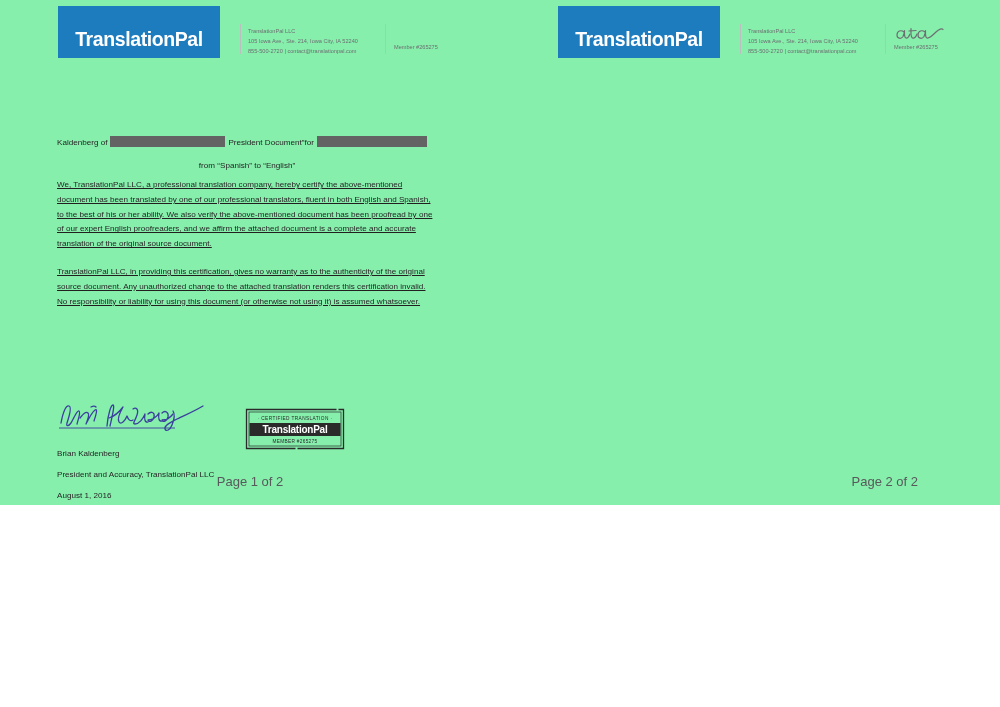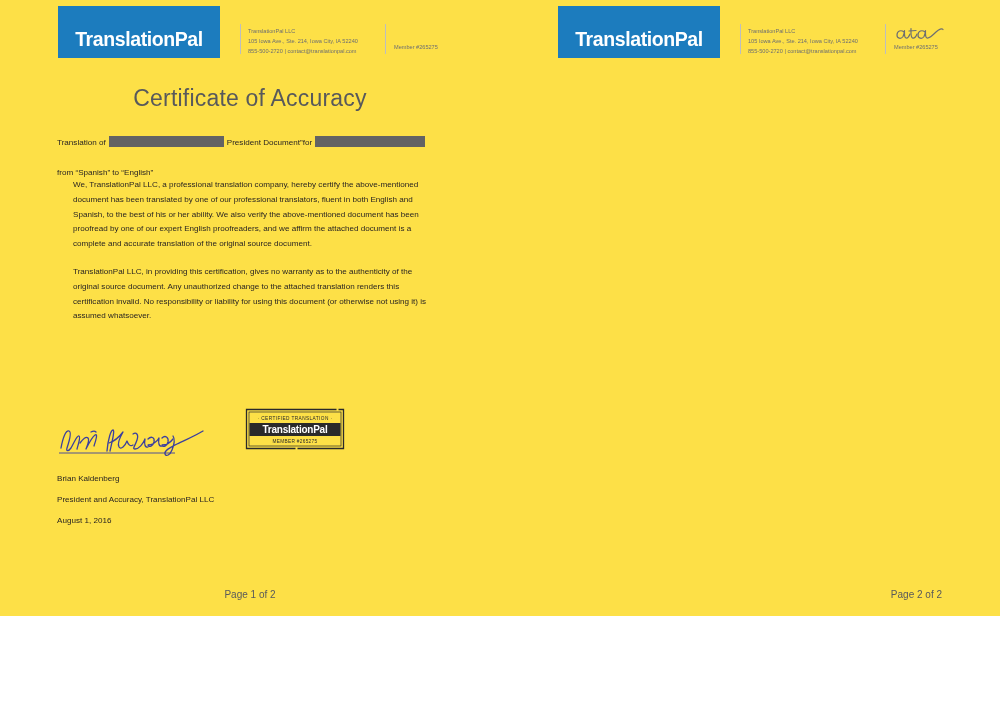--- a/index.html
+++ b/index.html
@@ -17,23 +17,23 @@
     position: relative;
   }
   .spread {
     display: flex;
     width: 1000px;
     height: 707px;
   }
   .page {
     position: relative;
     width: 500px;
-    height: 616px;
+    height: 505px;
     box-sizing: border-box;
-    background: #fde047;
+    background: #86efac;
   }
 
   
   .letterhead {
     position: absolute;
     top: 6px;
     left: 58px;
     right: 44px;
     height: 52px;
   }
@@ -112,43 +112,44 @@
   }
   .body-col {
     position: absolute;
     left: 57px;
     width: 380px;
     font-size: 8.1px;
     line-height: 14.8px;
     color: #231f20;
   }
   p.para {
-    margin: 0 0 13px 16px;
+    margin: 0 0 13px 0;
     text-align: left;
+    text-decoration: underline;
   }
   .redact {
     display: inline-block;
     background: #636363;
     vertical-align: -2px;
     height: 11px;
     border-radius: 0;
   }
 
   
   .intro {
     top: 136px;
   }
   .intro .ln { white-space: nowrap; }
-  .intro .ln + .ln { margin-top: 15px; }
+  .intro .ln + .ln { margin-top: 8px; text-align: center; }
 
   
   .sig-zone {
     position: absolute;
     left: 57px;
-    top: 422px;
+    top: 397px;
     width: 380px;
   }
   .sig-img { width: 150px; height: 38px; display:block; }
   .sig-lines {
     margin-top: 8px;
     font-size: 8.1px;
     line-height: 21px;
     color: #231f20;
   }
   .stamp {
@@ -158,26 +159,26 @@
     width: 100px;
     height: 42px;
   }
 
   
   .pagefoot {
     position: absolute;
     bottom: 16px;
     width: 100%;
     text-align: center;
-    font-size: 10px;
+    font-size: 13px;
     color: #58595b;
   }
   .pagefoot.right-align {
     text-align: right;
-    padding-right: 58px;
+    padding-right: 82px;
     box-sizing: border-box;
   }
 </style>
 </head>
 <body>
 
 <div class="spread">
 
   <div class="page">
 
@@ -188,25 +189,24 @@
       <div class="addr-rule"></div>
       <div class="addr-block">
         <div>TranslationPal LLC</div>
         <div>105 Iowa Ave., Ste. 214, Iowa City, IA 52240</div>
         <div>855-500-2720 | contact@translationpal.com</div>
       </div>
       <div class="member-rule"></div>
       <div class="member-block">Member #265275</div>
     </div>
 
-    <div class="doc-title">Certificate of Accuracy</div>
 
     <div class="body-col intro">
       <div class="ln">
-        <span>Translation of</span><span class="redact" style="width:115px;margin:0 3px;"></span><span>President Document”for</span><span class="redact" style="width:110px;margin-left:3px;"></span>
+        <span>Kaldenberg of</span><span class="redact" style="width:115px;margin:0 3px;"></span><span>President Document”for</span><span class="redact" style="width:110px;margin-left:3px;"></span>
       </div>
       <div class="ln">from “Spanish” to “English”</div>
     </div>
 
     <div class="body-col" style="top:178px;">
       <p class="para">We, TranslationPal LLC, a professional translation company, hereby certify the above-mentioned document has been translated by one of our professional translators, fluent in both English and Spanish, to the best of his or her ability. We also verify the above-mentioned document has been proofread by one of our expert English proofreaders, and we affirm the attached document is a complete and accurate translation of the original source document.</p>
       <p class="para">TranslationPal LLC, in providing this certification, gives no warranty as to the authenticity of the original source document. Any unauthorized change to the attached translation renders this certification invalid. No responsibility or liability for using this document (or otherwise not using it) is assumed whatsoever.</p>
     </div>
 
     <div class="sig-zone">

